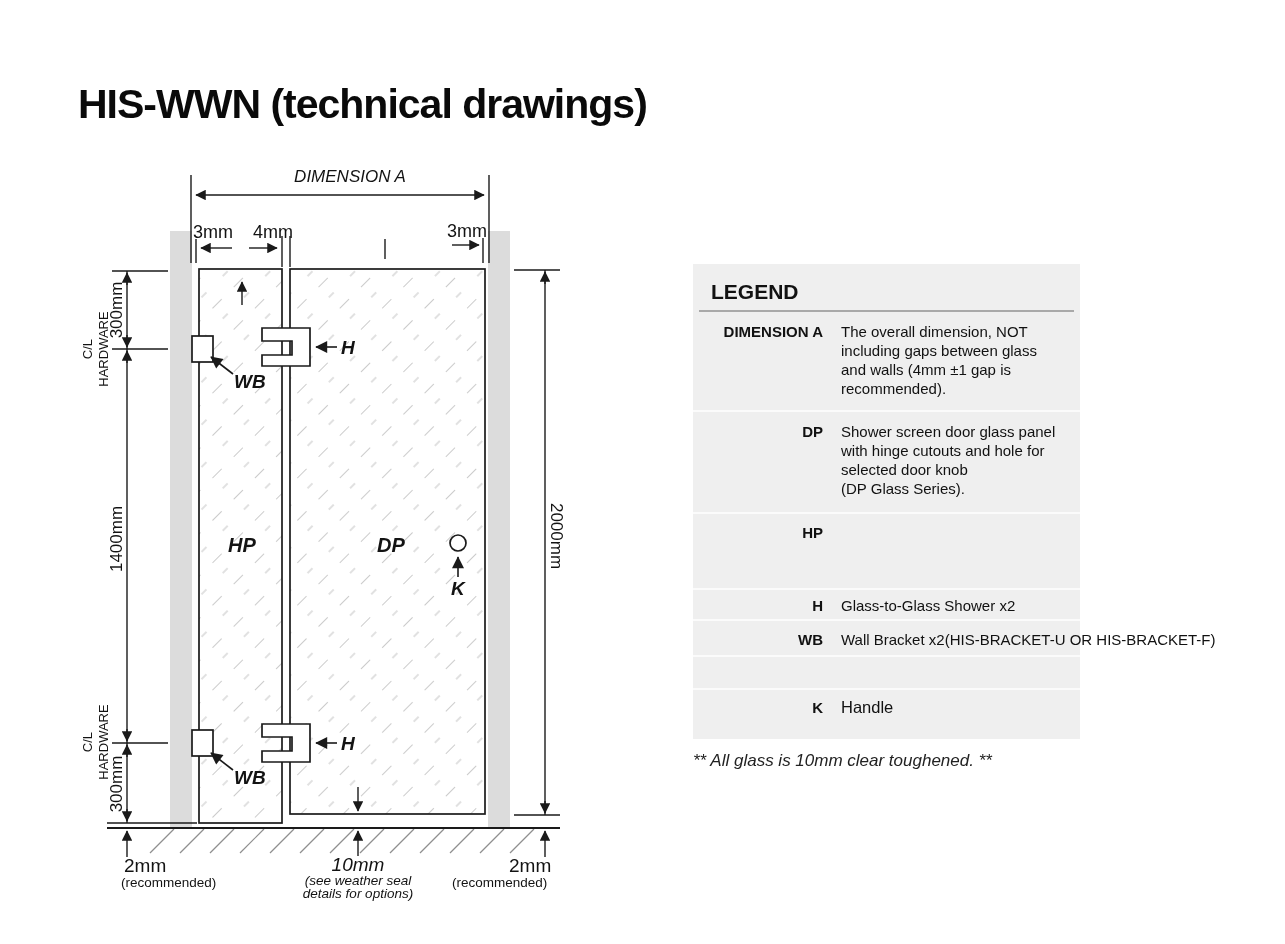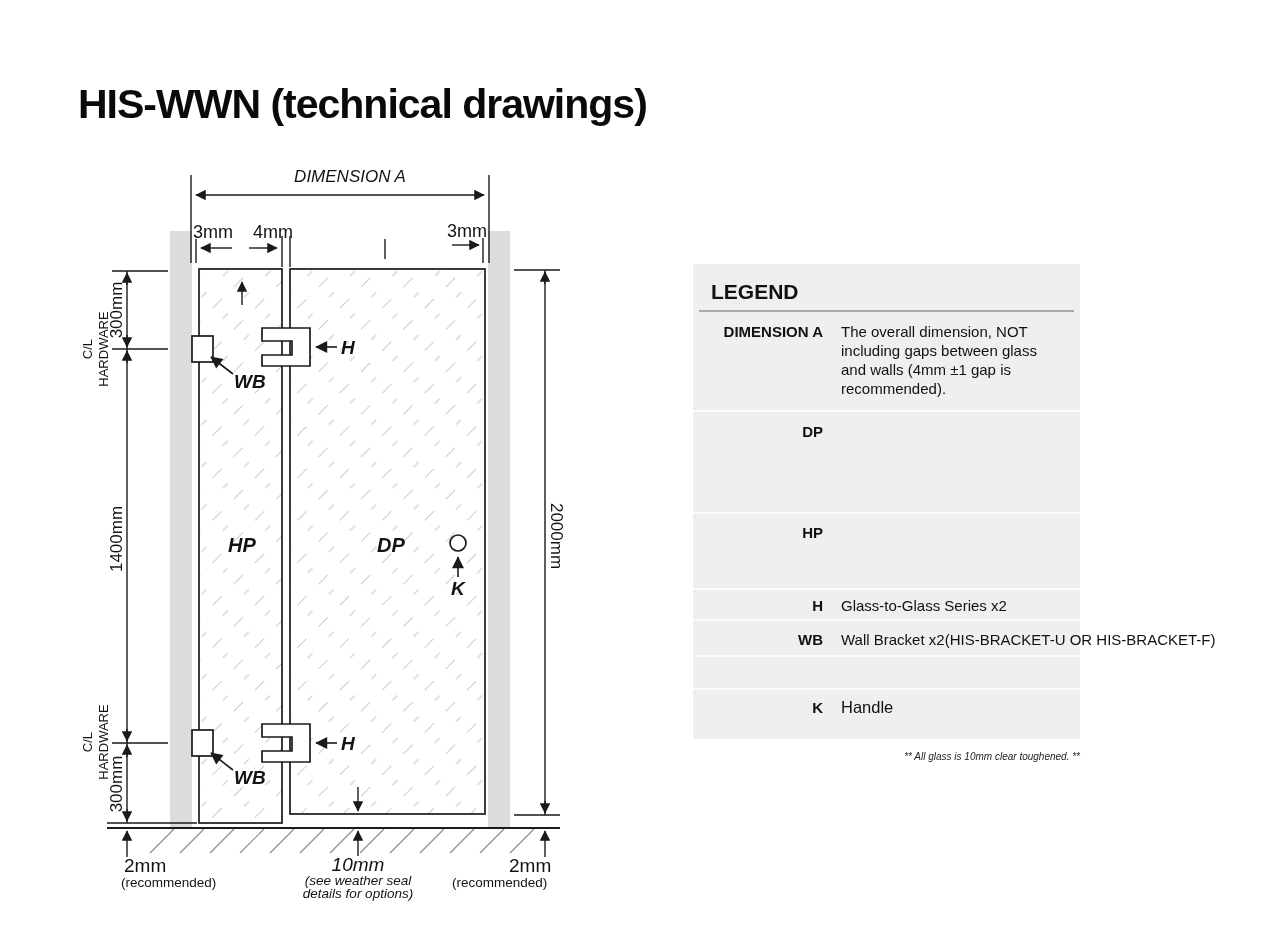--- a/index.html
+++ b/index.html
@@ -20,22 +20,22 @@
   .legend-desc{font-size:15px;line-height:19px;white-space:pre-line;}
   .r-dima{height:100px;padding-top:10px;}
   .r-dp{height:102px;padding-top:10px;}
   .r-hp{height:76px;padding-top:9px;}
   .r-h{height:31px;padding-top:6px;}
   .r-wb{height:36px;padding-top:9px;}
   .r-empty{height:33px;}
   .r-k{height:43px;padding-top:8px;border-bottom:none;}
   .r-wb .legend-desc{white-space:nowrap;}
   .r-k .legend-desc{font-size:16.5px;text-align:right;}
-  #legend-footnote{position:absolute;left:693px;top:740px;width:387px;text-align:right;
-    font-size:10px;font-style:italic;color:#222;}
+  #legend-footnote{position:absolute;left:693px;top:740px;width:387px;text-align:left;
+    font-size:17px;font-style:italic;color:#222;}
 
   
   text{fill:#131313;}
   .t-dim{font-size:18px;}
   .t-dima{font-size:17px;font-style:italic;}
   .t-rot{font-size:17px;}
   .t-cl{font-size:13px;}
   .t-panel{font-size:20px;font-weight:bold;font-style:italic;}
   .t-part{font-size:19px;font-weight:bold;font-style:italic;}
   .t-floor{font-size:19px;}
@@ -185,27 +185,31 @@
 
     <div class="legend-row r-dima">
       <div class="legend-term">DIMENSION A</div>
       <div class="legend-desc">The overall dimension, NOT
 including gaps between glass
 and walls (4mm ±1 gap is
 recommended).</div>
     </div>
     <div class="legend-row r-dp">
       <div class="legend-term">DP</div>
+      <div class="legend-desc">Shower screen door glass panel
+with hinge cutouts and hole for
+selected door knob
+(DP Glass Series).</div>
     </div>
     <div class="legend-row r-hp">
       <div class="legend-term">HP</div>
     </div>
     <div class="legend-row r-h">
       <div class="legend-term">H</div>
-      <div class="legend-desc">Glass-to-Glass Series x2</div>
+      <div class="legend-desc">Glass-to-Glass Shower x2</div>
     </div>
     <div class="legend-row r-wb">
       <div class="legend-term">WB</div>
       <div class="legend-desc">Wall Bracket x2(HIS-BRACKET-U OR HIS-BRACKET-F)</div>
     </div>
     <div class="legend-row r-empty">
       <div class="legend-term"></div>
       <div class="legend-desc"></div>
     </div>
     <div class="legend-row r-k">

